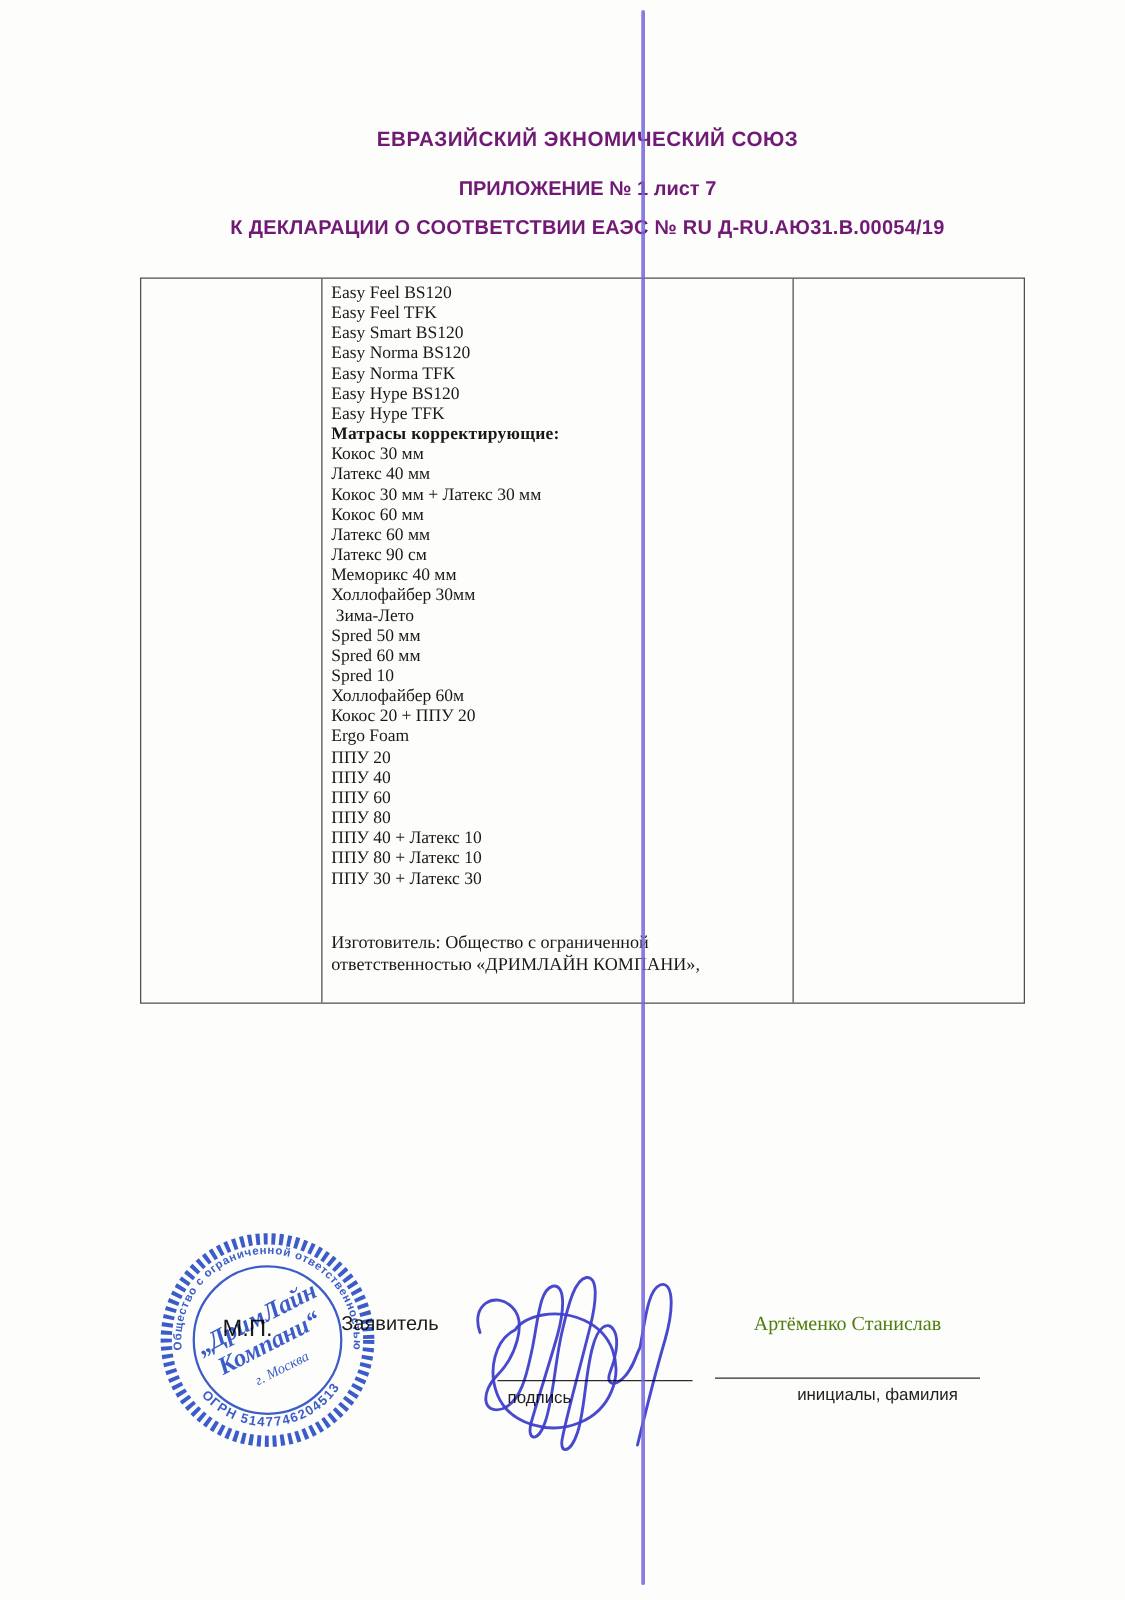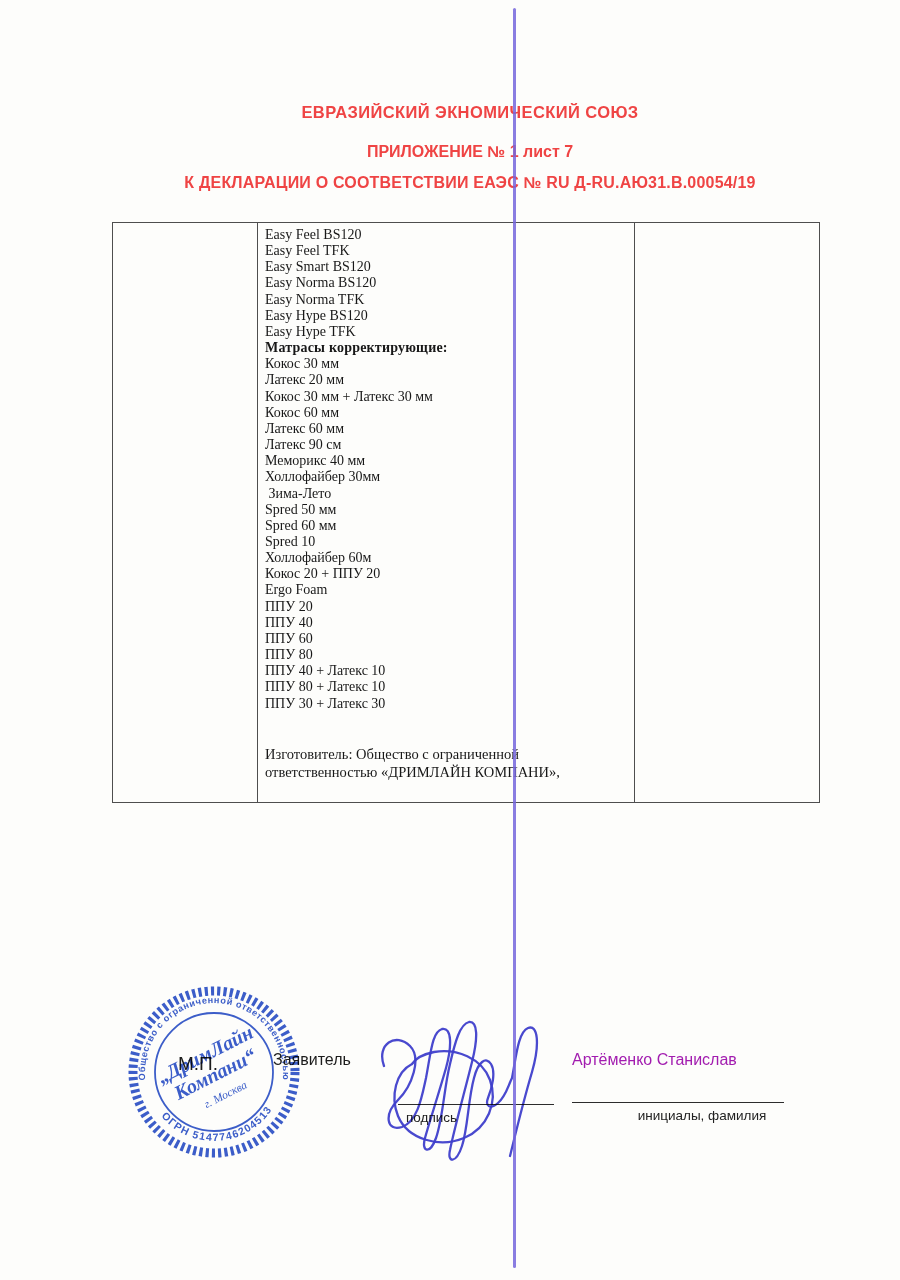--- a/index.html
+++ b/index.html
@@ -10,21 +10,21 @@
     color:#161616;
   }
   
   .fold-line{
     position:absolute;left:513px;top:8px;width:3px;height:1260px;
     background:var(--fold-line,#7566dc);opacity:.85;border-radius:2px;z-index:50;
   }
   
   .header{
     position:absolute;left:40px;top:103px;width:860px;text-align:center;
-    font-weight:bold;color:#ef4444;
+    font-weight:bold;color:#701a75;
   }
   .header .h1{font-size:16.5px;letter-spacing:.4px;}
   .header .h2{font-size:16px;margin-top:21px;}
   .header .h3{font-size:16px;margin-top:13px;letter-spacing:.2px;}
   
   .doc-table{
     position:absolute;left:112px;top:222px;width:708px;height:581px;
     border:1.6px solid #4e4e4e;display:flex;box-sizing:border-box;background:transparent;
   }
   .cell{box-sizing:border-box;height:100%;}
@@ -43,22 +43,22 @@
   .mp-label{position:absolute;left:178px;top:1053px;font-size:19px;color:#1c1c1c;z-index:5;}
   .applicant-label{position:absolute;left:273px;top:1051px;font-size:16px;color:#1c1c1c;z-index:5;}
   .stamp-svg{position:absolute;left:122px;top:980px;width:184px;height:184px;mix-blend-mode:multiply;opacity:.93;z-index:6;}
   .stamp-svg circle{stroke:var(--stamp-blue,#2d52c8);fill:none;}
   .stamp-svg text{fill:var(--stamp-blue,#2d52c8);}
   .signature-svg{position:absolute;left:368px;top:1000px;width:212px;height:165px;mix-blend-mode:multiply;z-index:7;}
   .signature-svg path{stroke:var(--signature-blue,#3f3fd0);fill:none;stroke-width:2.3;stroke-linecap:round;stroke-linejoin:round;opacity:.95;}
   .sig-line{position:absolute;left:398px;top:1104px;width:156px;height:0;border-top:1.6px solid #2c2c2c;z-index:4;}
   .sig-caption{position:absolute;left:406px;top:1110px;width:156px;text-align:left;font-size:13.5px;color:#222;}
   .name-block{
-    position:absolute;left:572px;top:1048px;width:212px;
-    font-family:Liberation Sans, sans-serif;font-size:16px;line-height:23px;color:#a21caf;
+    position:absolute;left:572px;top:1048px;width:212px;text-align:center;
+    font-family:Liberation Serif, serif;font-size:16px;line-height:23px;color:#4d7c0f;
   }
   .name-line{position:absolute;left:572px;top:1102px;width:212px;height:0;border-top:1.5px solid #2c2c2c;}
   .name-caption{position:absolute;left:596px;top:1108px;width:212px;text-align:center;font-size:13.5px;color:#222;}
 </style>
 </head>
 <body>
 
 <div class="fold-line"></div>
 
 <div class="header">
@@ -73,21 +73,21 @@
     <div>
         <div class="product-line">Easy Feel BS120</div>
         <div class="product-line">Easy Feel TFK</div>
         <div class="product-line">Easy Smart BS120</div>
         <div class="product-line">Easy Norma BS120</div>
         <div class="product-line">Easy Norma TFK</div>
         <div class="product-line">Easy Hype BS120</div>
         <div class="product-line">Easy Hype TFK</div>
         <div class="product-line bold">Матрасы корректирующие:</div>
         <div class="product-line">Кокос 30 мм</div>
-        <div class="product-line">Латекс 20 мм</div>
+        <div class="product-line">Латекс 40 мм</div>
         <div class="product-line">Кокос 30 мм + Латекс 30 мм</div>
         <div class="product-line">Кокос 60 мм</div>
         <div class="product-line">Латекс 60 мм</div>
         <div class="product-line">Латекс 90 см</div>
         <div class="product-line">Меморикс 40 мм</div>
         <div class="product-line">Холлофайбер 30мм</div>
         <div class="product-line"> Зима-Лето</div>
         <div class="product-line">Spred 50 мм</div>
         <div class="product-line">Spred 60 мм</div>
         <div class="product-line">Spred 10</div>

